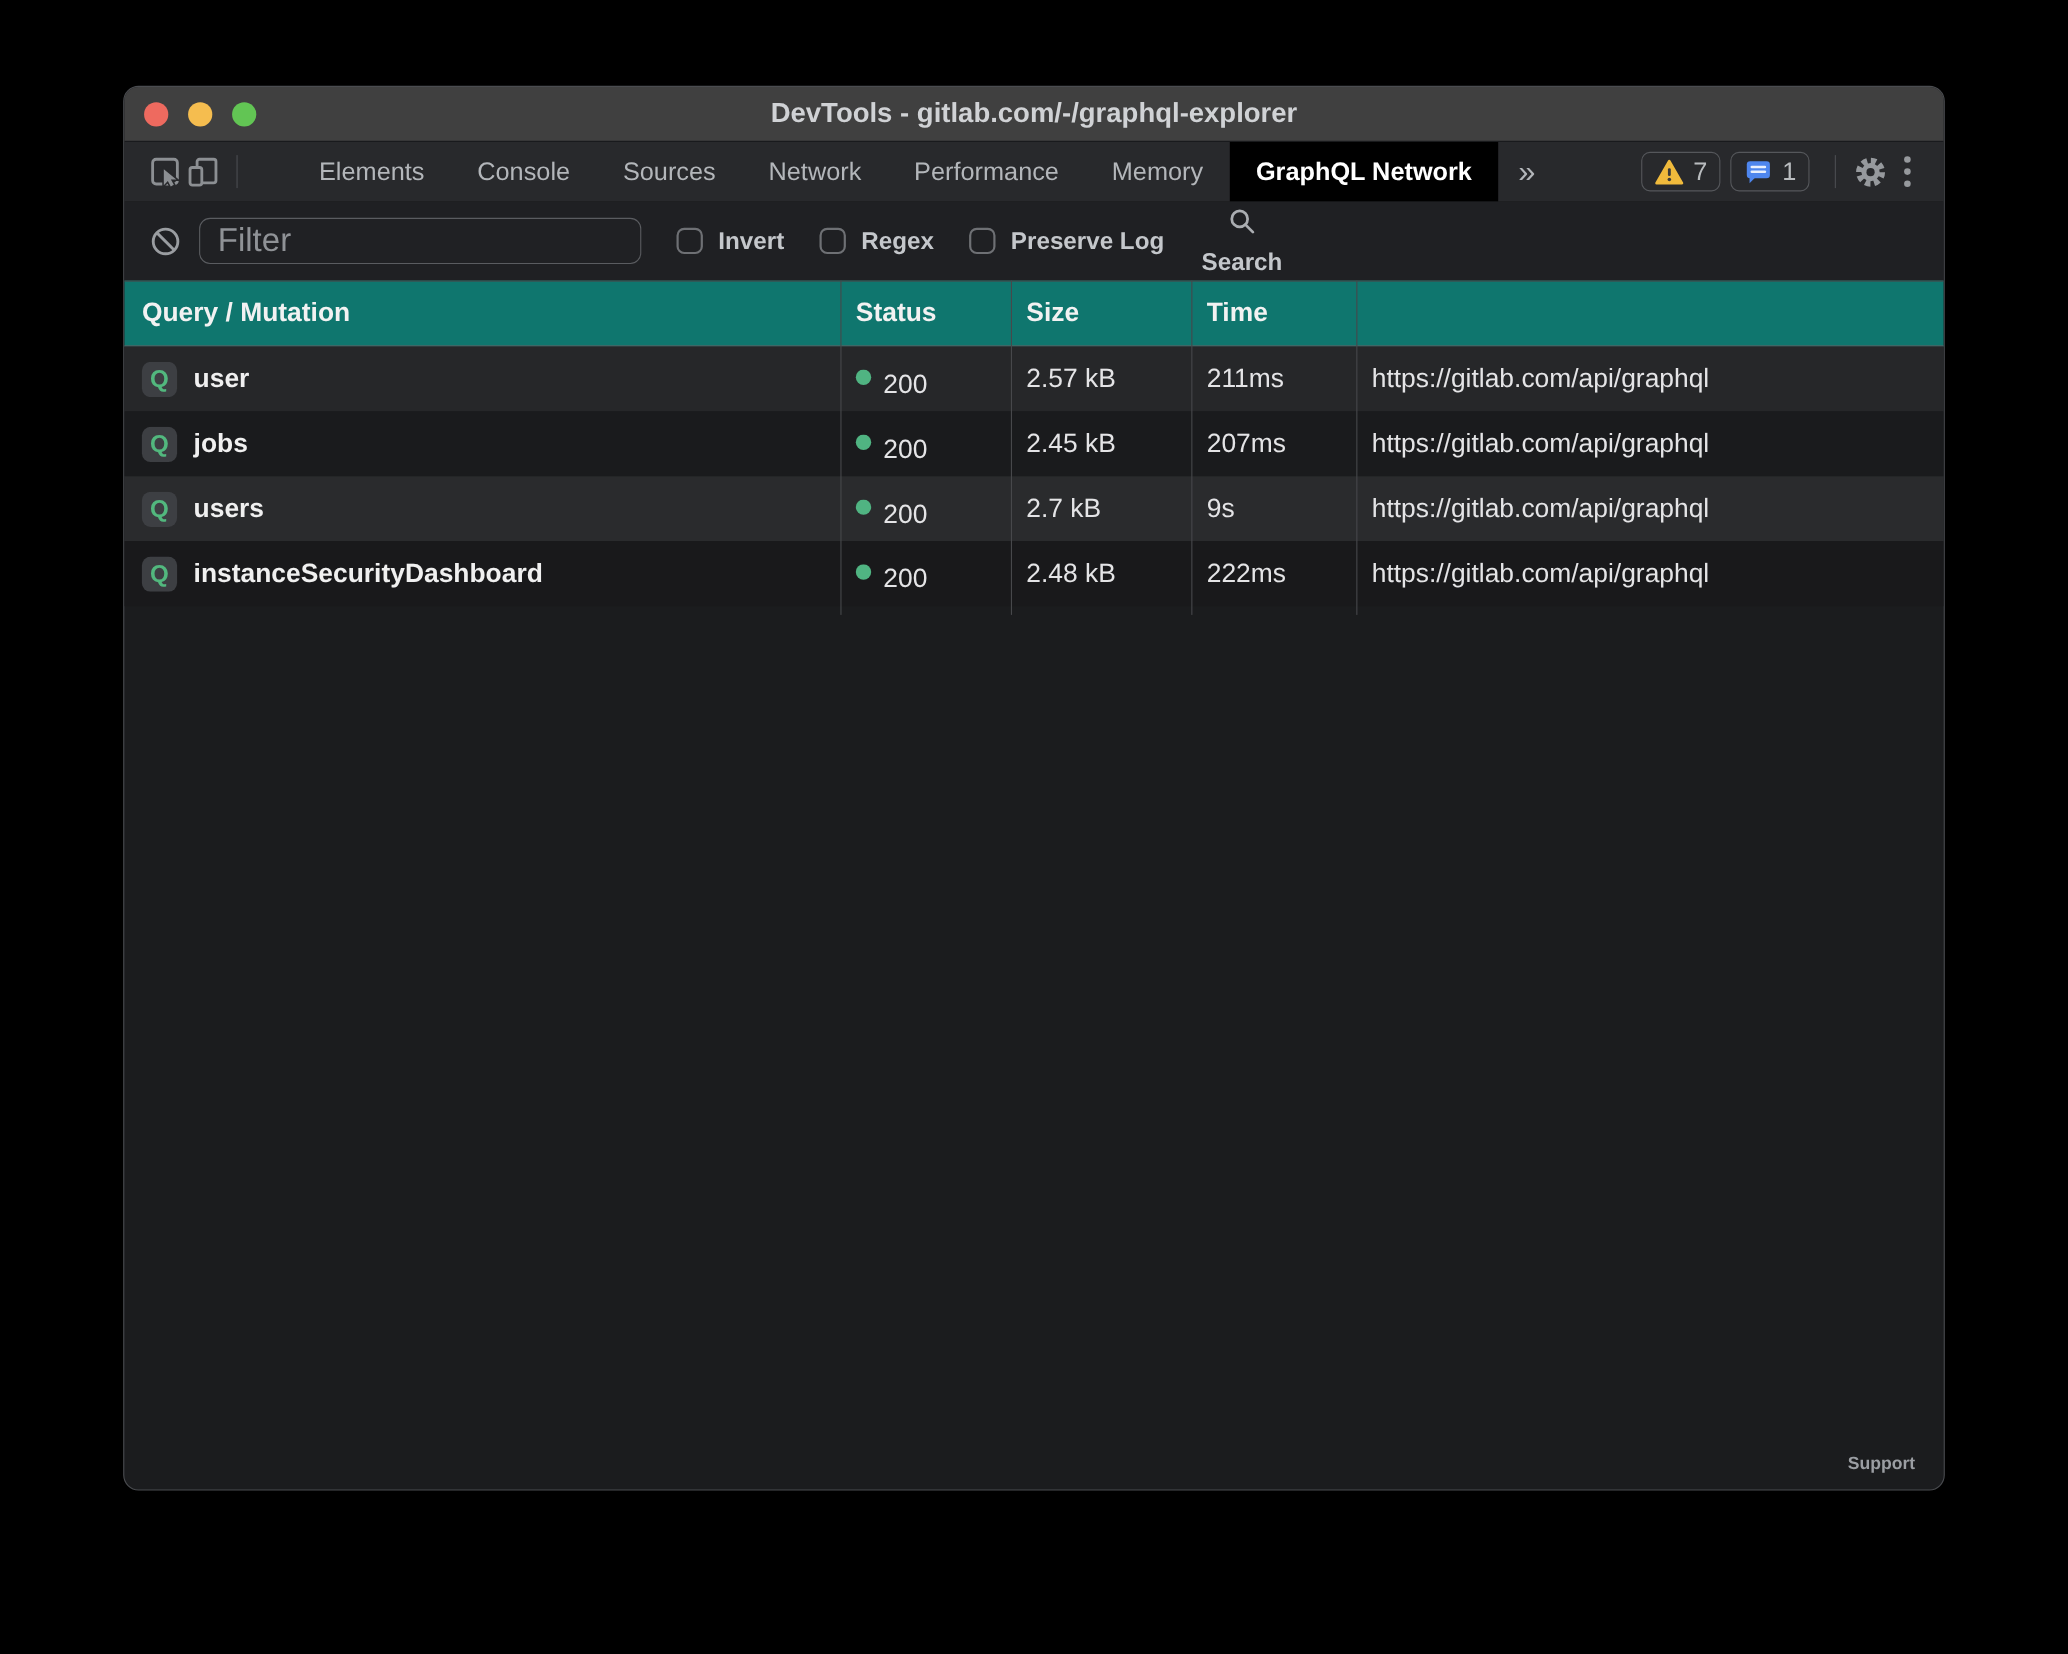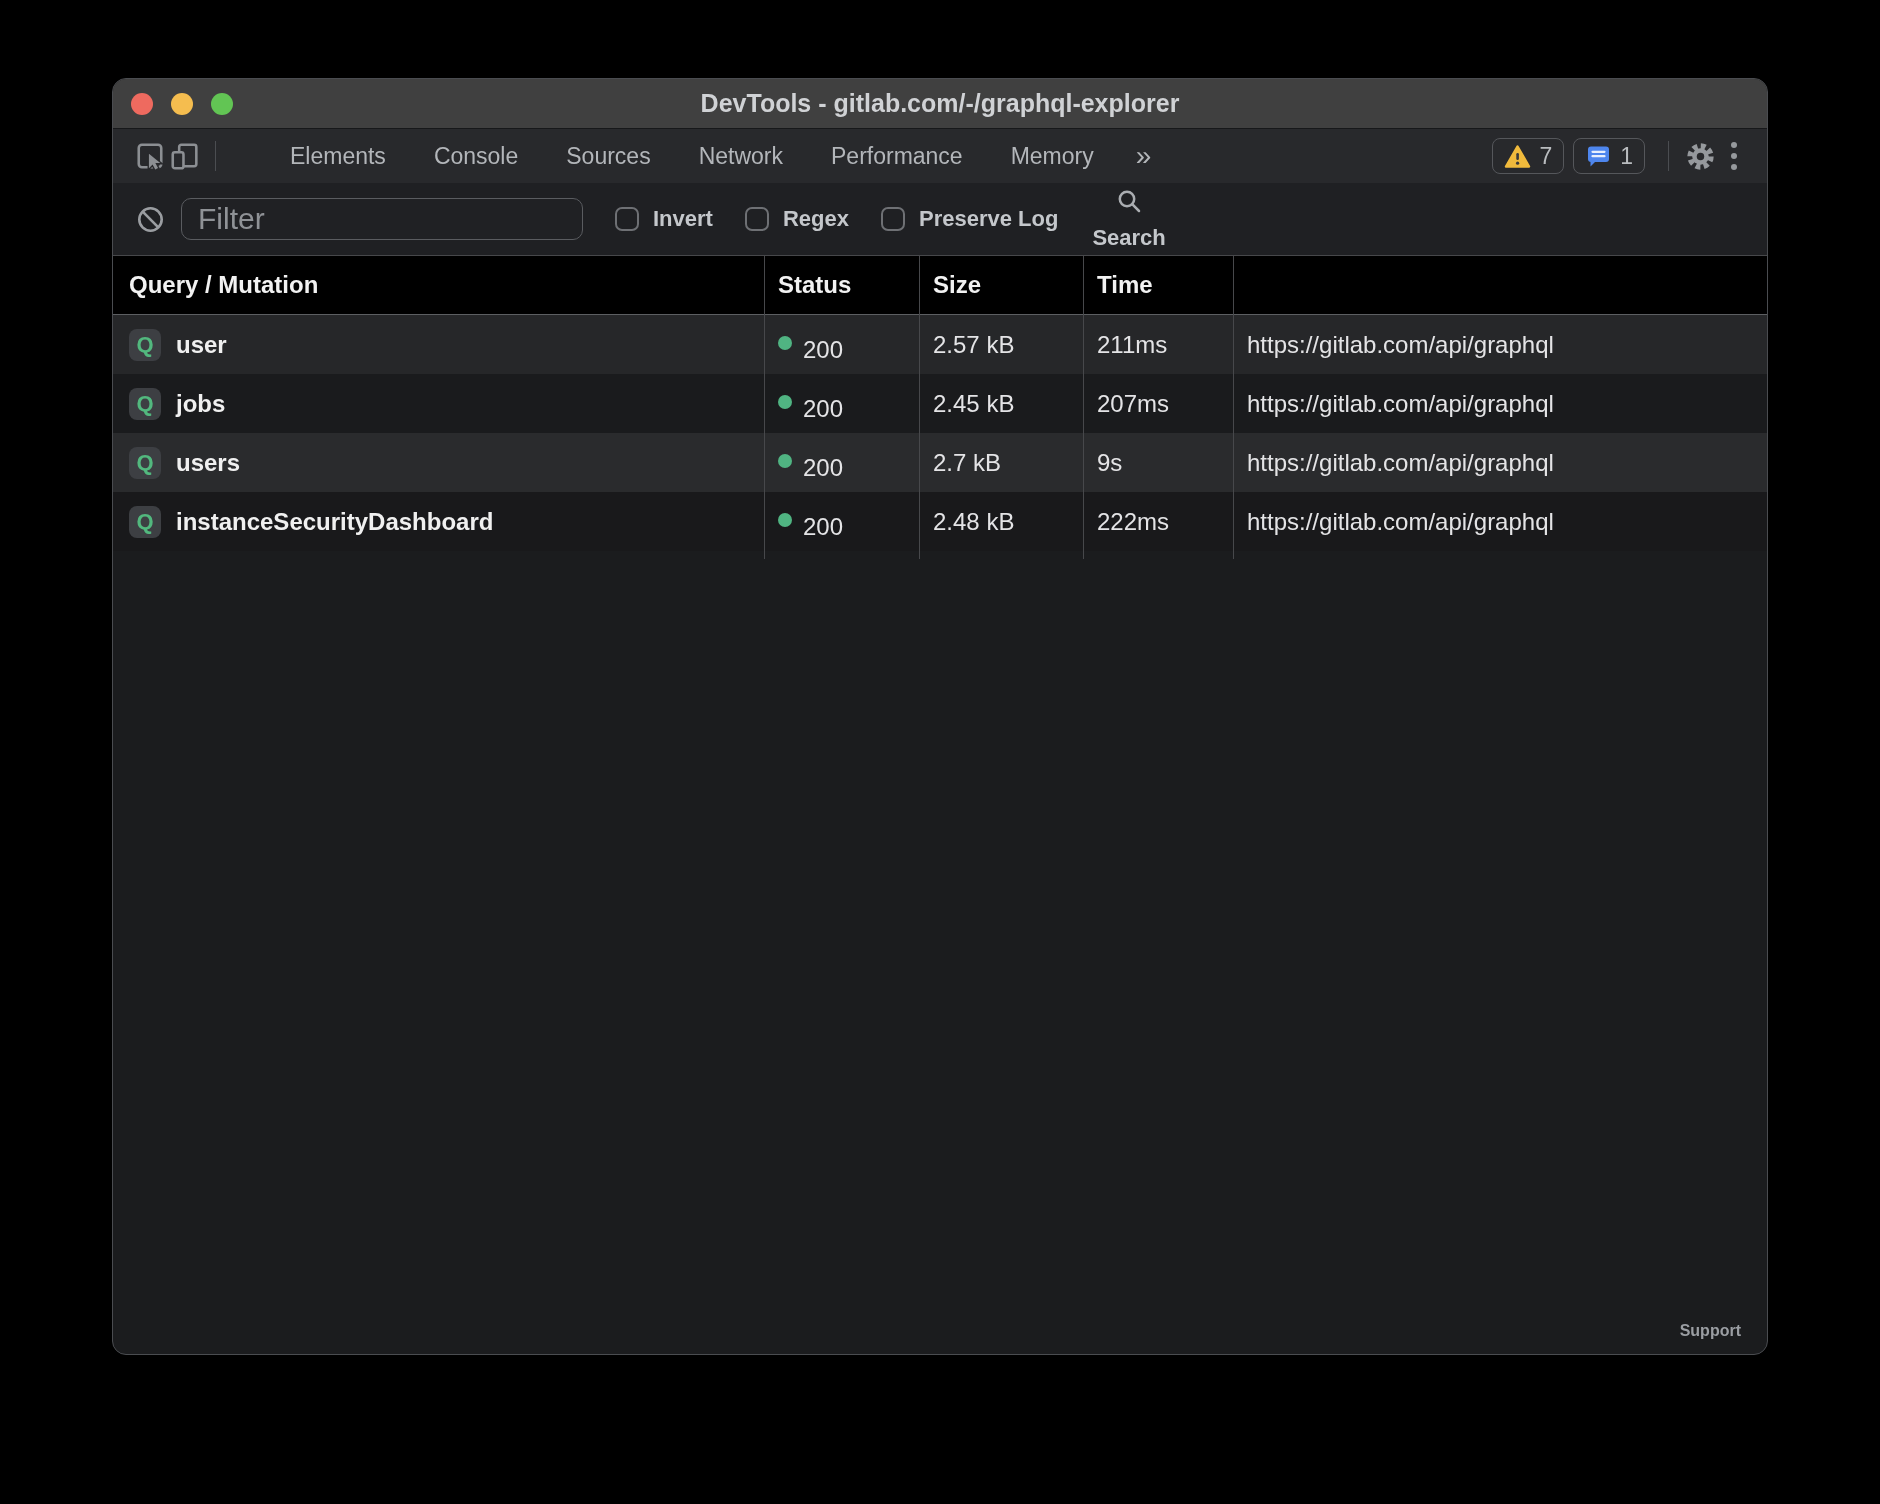--- a/index.html
+++ b/index.html
@@ -52,21 +52,21 @@
   .filter-input::placeholder { color:#8f9296; }
   .chk-group { display:flex; align-items:center; gap:14px; margin-left:32px; }
   .chk-box { width:24px; height:24px; border:2px solid #6e7074; border-radius:7px;
              background:transparent; flex:0 0 auto; }
   .chk-label { font-size:22px; font-weight:bold; color:#c4c7cb; white-space:nowrap; }
   .search-group { display:flex; align-items:center; gap:10px; margin-left:34px;flex-direction:column; }
 
   
   .table-area { position:relative; }
   .thead { display:grid; grid-template-columns:651px 155px 164px 150px 1fr;
-           height:60px; background:#000000; border-top:1px solid #47484b;
+           height:60px; background:#0f766e; border-top:1px solid #47484b;
            border-bottom:1px solid #5d5f62; align-items:center; }
   .th { font-size:24px; font-weight:bold; color:#f2f2f2; padding-left:14px;
         white-space:nowrap; }
   .th.first { padding-left:16px; }
   .row { display:grid; grid-template-columns:651px 155px 164px 150px 1fr;
          height:59px; align-items:center; }
   .row.r0 { background:#262729; }
   .row.r1 { background:#1a1b1d; }
   .row.r2 { background:#2a2b2d; }
   .row.r3 { background:#19191b; }
@@ -122,20 +122,21 @@
     </div>
     <div class="vsep"></div>
 
     <div class="tabs">
       <div class="tab">Elements</div>
       <div class="tab">Console</div>
       <div class="tab">Sources</div>
       <div class="tab">Network</div>
       <div class="tab">Performance</div>
       <div class="tab">Memory</div>
+      <div class="tab active">GraphQL Network</div>
     </div>
     <div class="overflow">
       <span>»</span>
     </div>
 
     <div class="tab-spacer"></div>
 
     <div class="badge-btn">
       <span>
         <svg width="27" height="25" viewBox="0 0 27 25">

